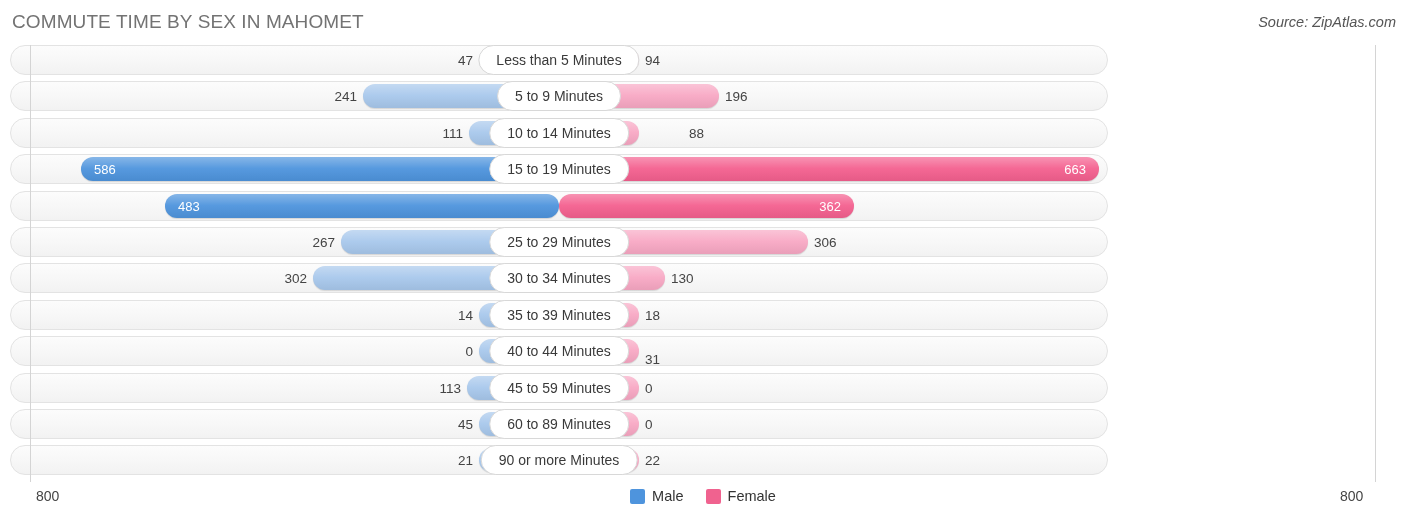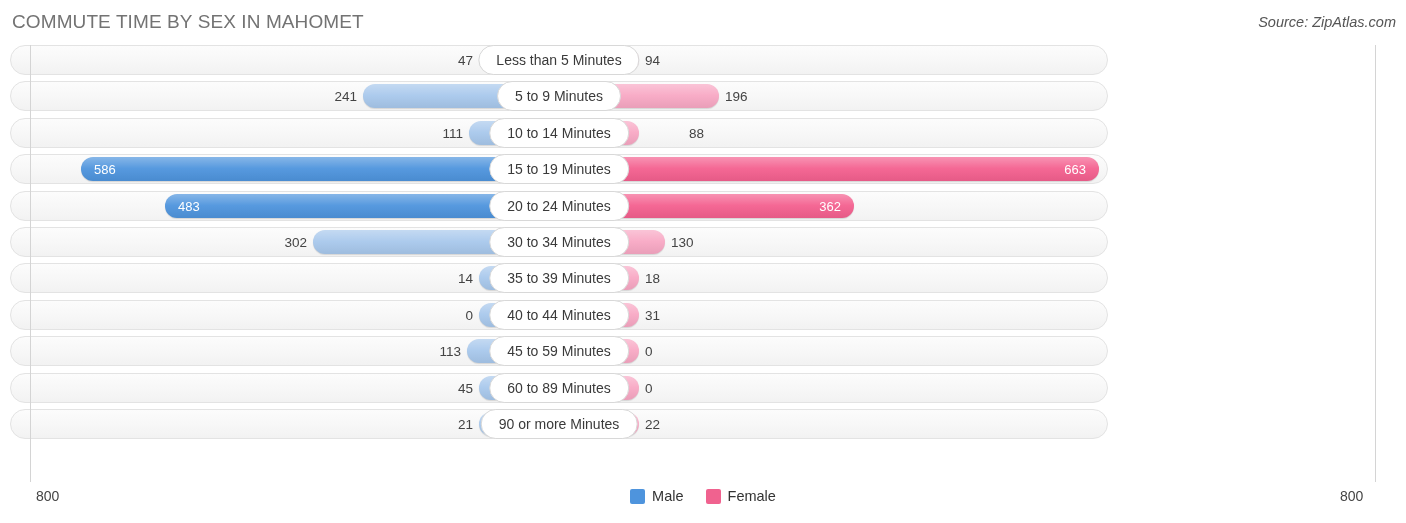--- a/index.html
+++ b/index.html
@@ -215,41 +215,47 @@
         <div class="bar female" style="width: 540px; --c: #f4608f;"></div>
         <div class="val male inside" style="right: auto; left: calc(50% - 478px); padding-right: 0px; padding-left: 13px; text-align: left;">586</div>
         <div class="val female inside" style="left: auto; right: calc(50% - 540px); padding-left: 0px; padding-right: 13px; text-align: right;">663</div>
         <div class="center-pill">15 to 19 Minutes</div>
       </div>
       <div class="row">
         <div class="bar male" style="width: 394px; --c: #4e94dd;"></div>
         <div class="bar female" style="width: 295px; --c: #f4608f;"></div>
         <div class="val male inside" style="right: auto; left: calc(50% - 394px); padding-right: 0px; padding-left: 13px; text-align: left;">483</div>
         <div class="val female inside" style="left: auto; right: calc(50% - 295px); padding-left: 0px; padding-right: 13px; text-align: right;">362</div>
-        <div class="center-pill">20 to 24 Minutes</div>
+      </div>
+      <div class="row">
+        <div class="bar male" style="width: 218px; --c: #a8c8ec;"></div>
+        <div class="bar female" style="width: 249px; --c: #f8a8c4;"></div>
+        <div class="val male" style="right: calc(50% + 218px);">267</div>
+        <div class="val female" style="left: calc(50% + 249px);">306</div>
+        <div class="center-pill">25 to 29 Minutes</div>
       </div>
       <div class="row">
         <div class="bar male" style="width: 246px; --c: #a8c8ec;"></div>
         <div class="bar female" style="width: 106px; --c: #f8a8c4;"></div>
         <div class="val male" style="right: calc(50% + 246px);">302</div>
         <div class="val female" style="left: calc(50% + 106px);">130</div>
         <div class="center-pill">30 to 34 Minutes</div>
       </div>
       <div class="row">
         <div class="bar male" style="width: 80px; --c: #a8c8ec;"></div>
         <div class="bar female" style="width: 80px; --c: #f8a8c4;"></div>
         <div class="val male" style="right: calc(50% + 80px);">14</div>
         <div class="val female" style="left: calc(50% + 80px);">18</div>
         <div class="center-pill">35 to 39 Minutes</div>
       </div>
       <div class="row">
         <div class="bar male" style="width: 80px; --c: #a8c8ec;"></div>
         <div class="bar female" style="width: 80px; --c: #f8a8c4;"></div>
         <div class="val male" style="right: calc(50% + 80px);">0</div>
-        <div class="val female" style="left: calc(50% + 80px);">31</div>
+        <div class="val female" style="left: calc(50% + 80px); margin-top: 8px;">31</div>
         <div class="center-pill">40 to 44 Minutes</div>
       </div>
       <div class="row">
         <div class="bar male" style="width: 92px; --c: #a8c8ec;"></div>
         <div class="bar female" style="width: 80px; --c: #f8a8c4;"></div>
         <div class="val male" style="right: calc(50% + 92px);">113</div>
         <div class="val female" style="left: calc(50% + 80px);">0</div>
         <div class="center-pill">45 to 59 Minutes</div>
       </div>
       <div class="row">

